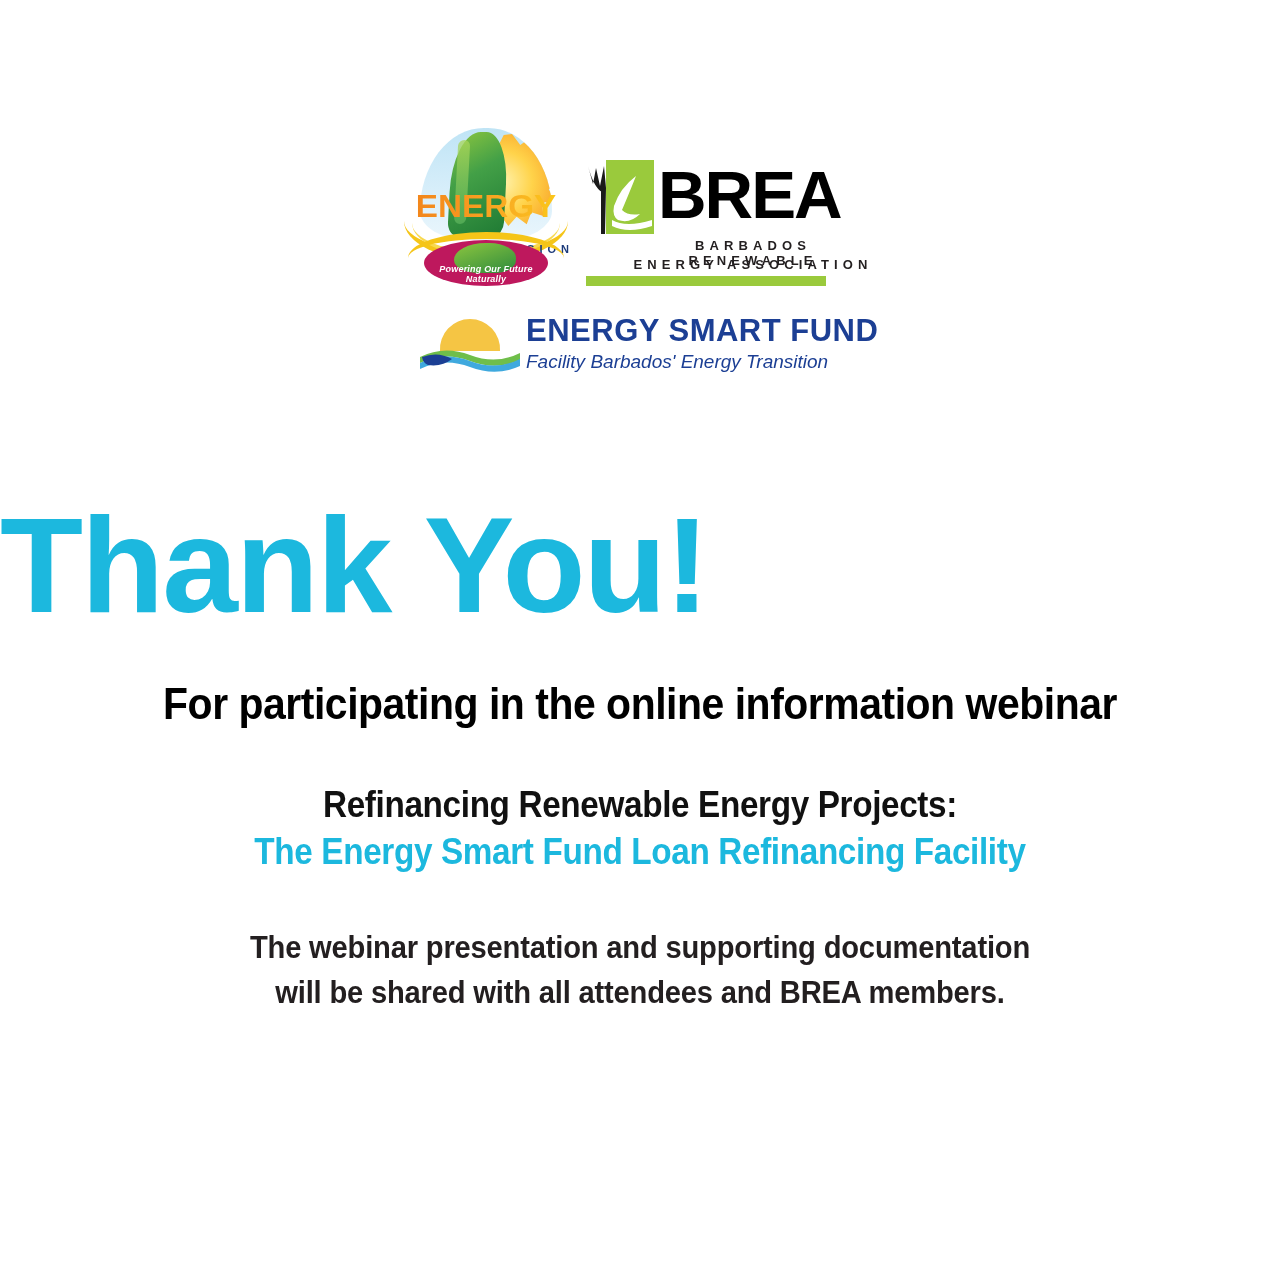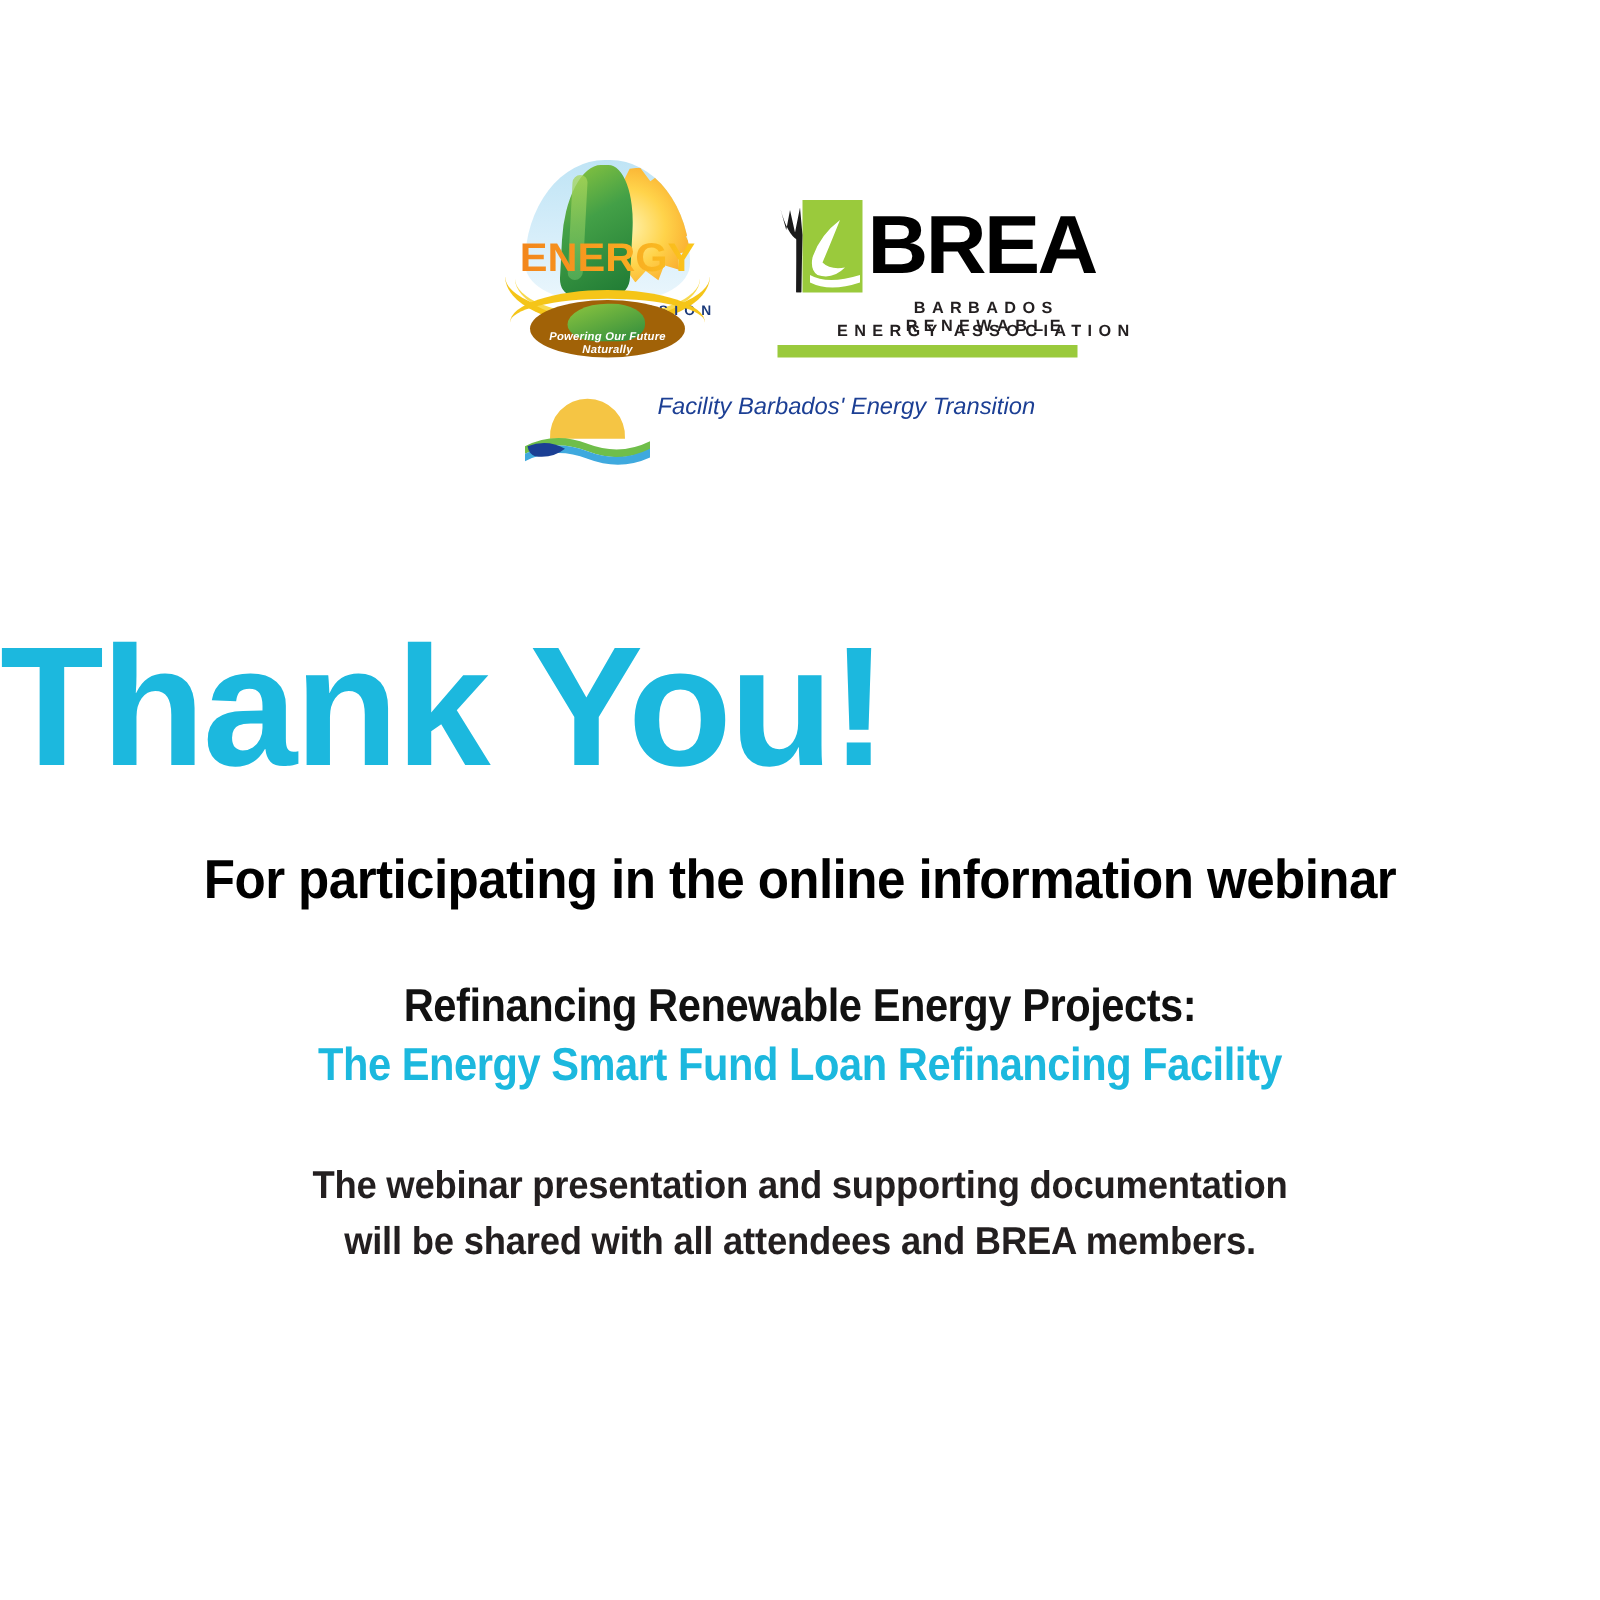--- a/index.html
+++ b/index.html
@@ -126,21 +126,21 @@
     color: #1b3a7a;
     margin-top: 19px;
   }
   .ed-ellipse {
     position: absolute;
     left: 26px;
     top: 112px;
     width: 124px;
     height: 46px;
     border-radius: 62px/23px;
-    background: #a16207;
+    background: #be185d;
     overflow: hidden;
   }
   .ed-ellipse-map {
     position: absolute;
     left: 30px;
     top: 3px;
     width: 62px;
     height: 30px;
     background: linear-gradient(160deg,#8dc63f,#2e8b3d);
     border-radius: 34px 28px 22px 26px / 18px 16px 14px 14px;
@@ -162,21 +162,21 @@
     top: 104px;
     width: 156px;
     height: 30px;
     border-top: 7px solid #f5c518;
     border-radius: 78px 78px 0 0 / 26px 26px 0 0;
   }
 
   
   .brea-logo {
     position: absolute;
-    left: 620px;
+    left: 584px;
     top: 32px;
     width: 242px;
     height: 116px;
   }
   .brea-top {
     position: relative;
     height: 74px;
   }
   .brea-mark {
     position: absolute;
@@ -386,20 +386,21 @@
     </div>
 
     <div class="esf-logo">
       <svg class="esf-mark" viewBox="0 0 104 66">
         <path d="M52 6 A30 30 0 0 1 82 38 L22 38 A30 30 0 0 1 52 6 Z" fill="#F5C544"></path>
         <path d="M2 44 Q26 32 52 42 Q78 52 102 40 L102 47 Q78 58 52 48 Q26 38 2 50 Z" fill="#6FBE4A"></path>
         <path d="M2 50 Q26 38 52 48 Q78 58 102 46 L102 53 Q78 64 52 54 Q26 44 2 56 Z" fill="#3FA9DE"></path>
         <path d="M4 44 Q20 38 34 46 Q24 54 10 52 Q5 50 4 44 Z" fill="#1B3F94"></path>
       </svg>
       <div class="esf-text">
+        <div class="esf-title">ENERGY SMART FUND</div>
         <div class="esf-tagline">Facility Barbados' Energy Transition</div>
       </div>
     </div>
 
   </div>
 
   <div class="thankyou">Thank You!</div>
 
   <div class="subtitle">For participating in the online information webinar</div>
 

